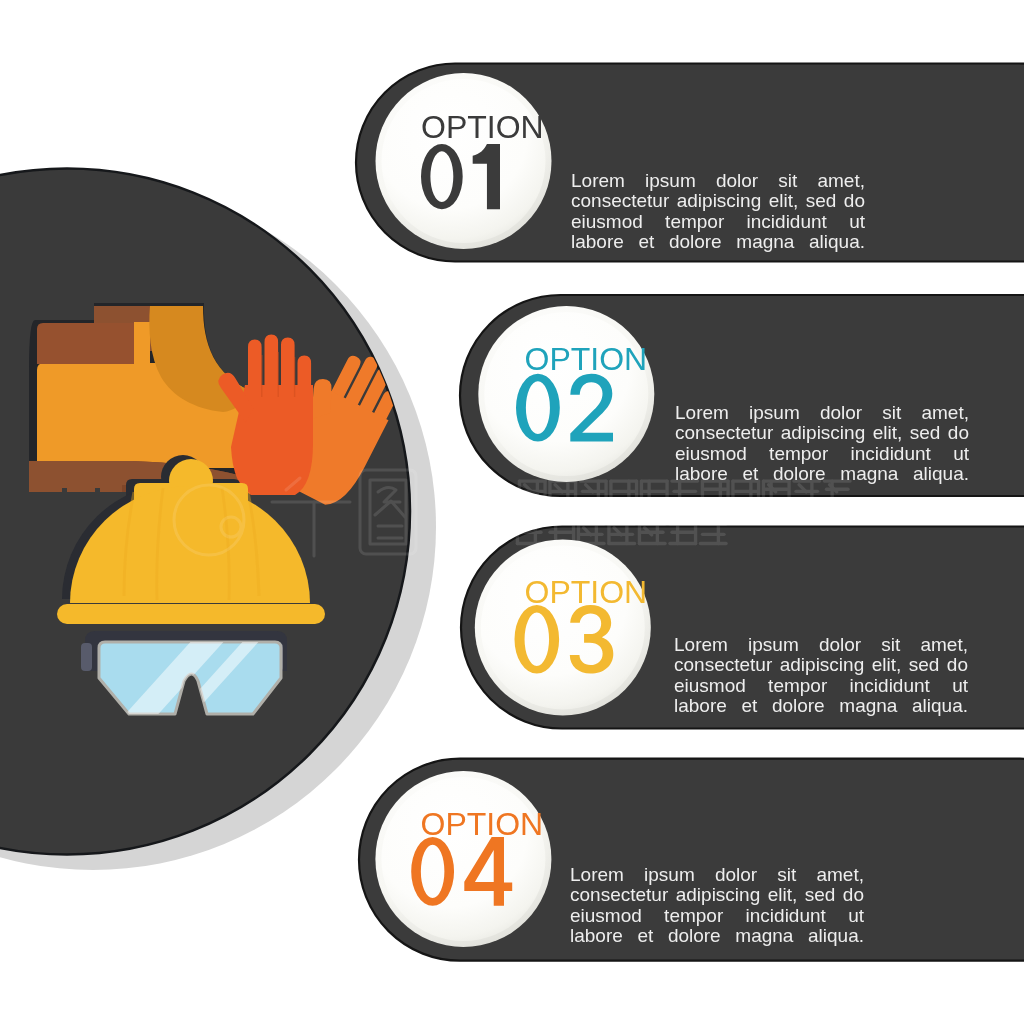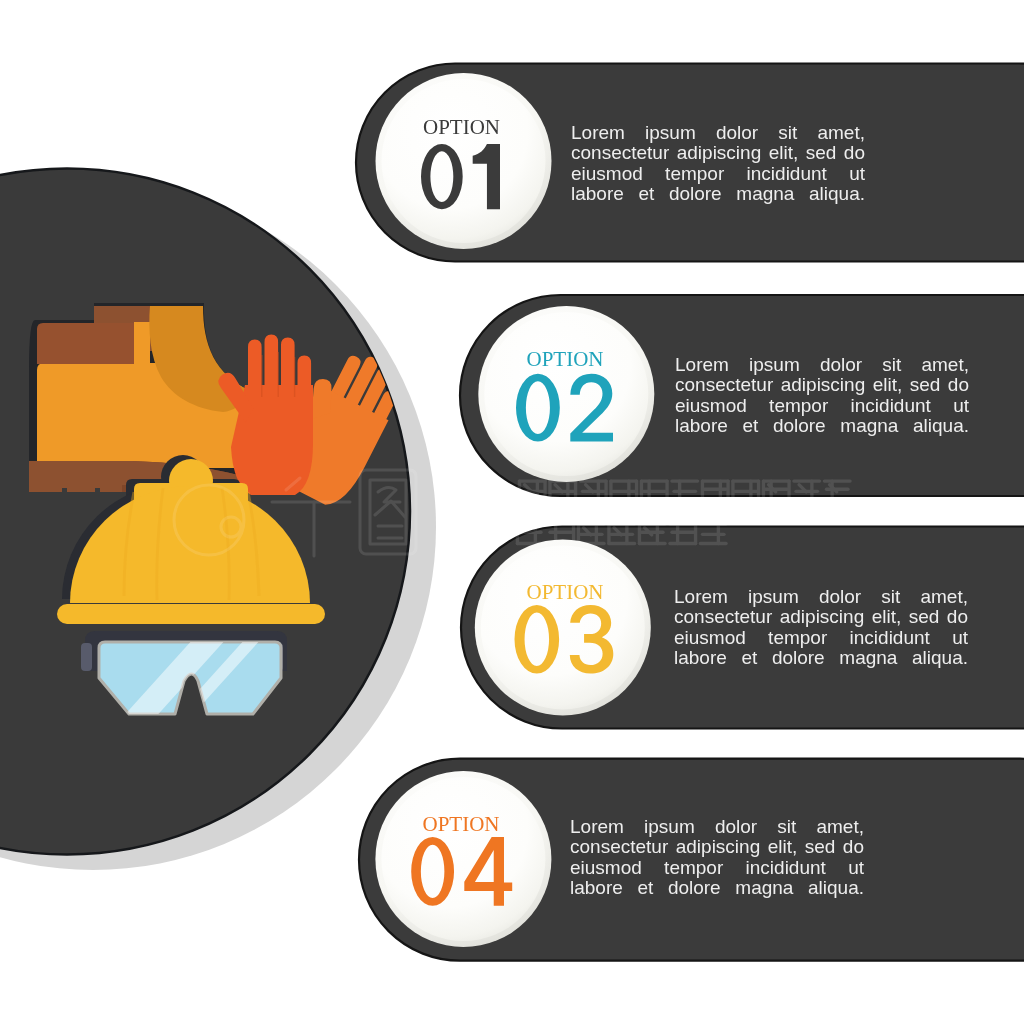--- a/index.html
+++ b/index.html
@@ -4,24 +4,24 @@
 <title>Safety Infographic</title>
 <style>
   html,body{margin:0;padding:0;}
   body{width:1024px;height:1024px;background:#ffffff;overflow:hidden;
        font-family:"Liberation Sans",sans-serif;}
   #stage{position:relative;width:1024px;height:1024px;background:#fff;overflow:hidden;}
   svg{display:block;}
   .layer{position:absolute;left:0;top:0;width:1024px;height:1024px;}
 
   .badge-label{position:absolute;text-align:right;font-weight:400;
-               letter-spacing:0px;font-size:21px;line-height:23.7px;
-               font-family:Liberation Serif, serif;}
+               letter-spacing:0px;font-size:32px;line-height:23.7px;
+               font-family:Liberation Sans, sans-serif;}
   .bar-text{position:absolute;color:#eeeeee;text-align:justify;font-size:19px;
-            line-height:20.3px;}
+            line-height:20.3px;margin-top:48px;}
   .bar-text:after{content:"";display:inline-block;width:100%;}
 </style>
 </head>
 <body>
 
 <div id="stage">
 
   <svg class="layer" viewBox="0 0 1024 1024">
     <defs>
       <radialGradient id="badgeGrad" cx="42%" cy="32%" r="76%">

